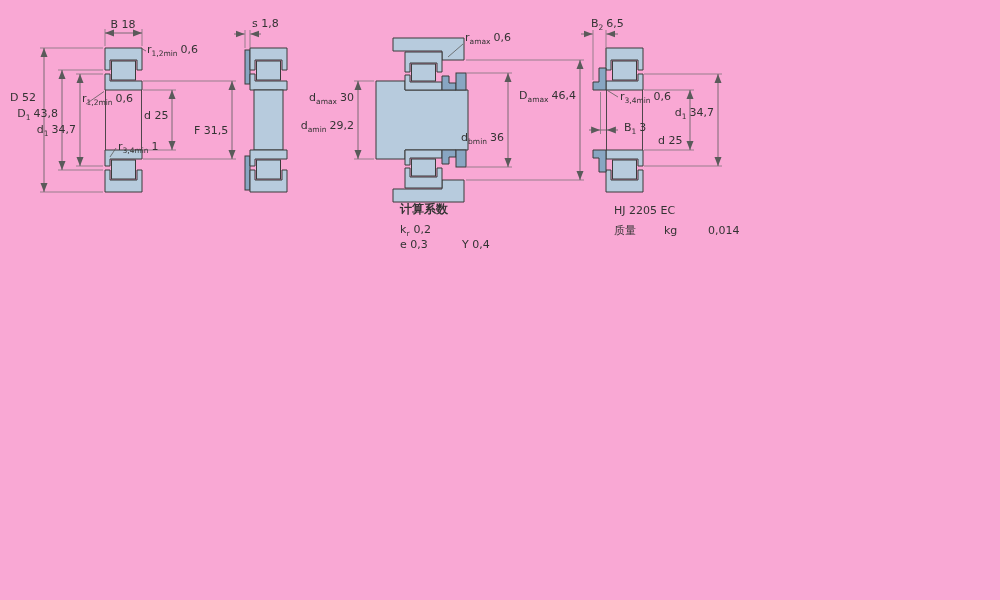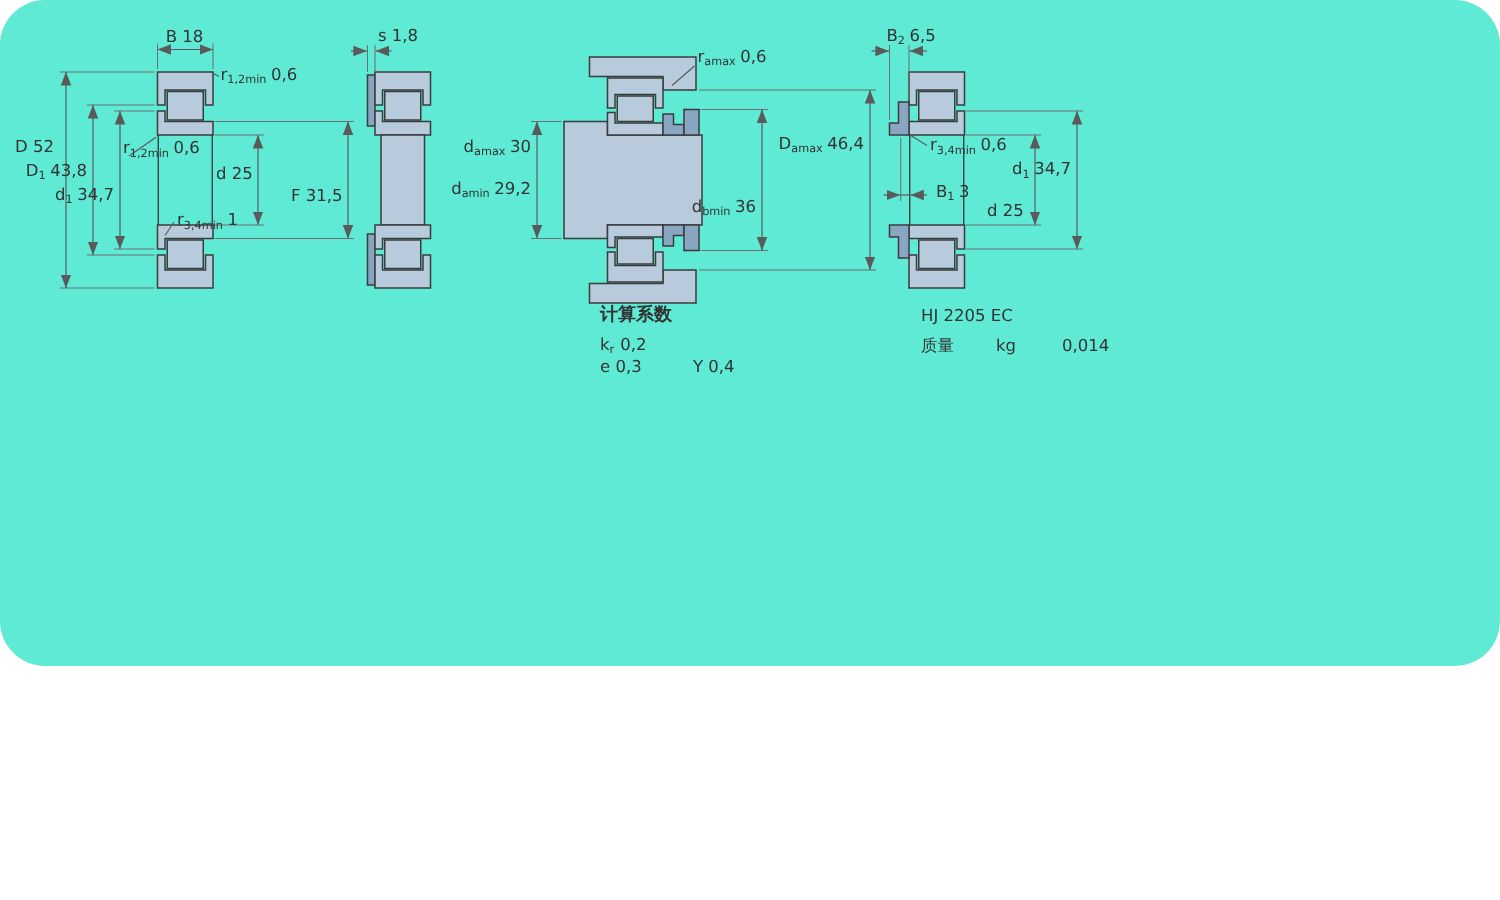--- a/index.html
+++ b/index.html
@@ -1,17 +1,17 @@
 <!DOCTYPE html>
 <html style="--fill_light: #b7cbdd; --fill_dark: #88a6c2; --line: #3b3b3b; --text: #333333;"><head>
 <meta charset="utf-8">
 <style>
   html,body{margin:0;padding:0;background:#ffffff;}
   body{width:1000px;height:600px;overflow:hidden;}
-  .stage{position:relative;width:1000px;height:444px;background:#5eead4;border-radius:30px;}
+  .stage{position:relative;width:1000px;height:600px;background:#f9a8d4;}
   svg{display:block;}
   svg text{
     font-family:"DejaVu Sans","Liberation Sans",sans-serif;
     font-size:11px;
     fill:var(--text,#333333);
   }
   .sub{font-size:7.5px;}
   .title-cn{font-size:12px;font-weight:bold;}
   .fillL{fill:var(--fill_light,#b7cbdd);stroke:var(--line,#3b3b3b);stroke-width:1;}
   .fillD{fill:var(--fill_dark,#88a6c2);stroke:var(--line,#3b3b3b);stroke-width:1;}

